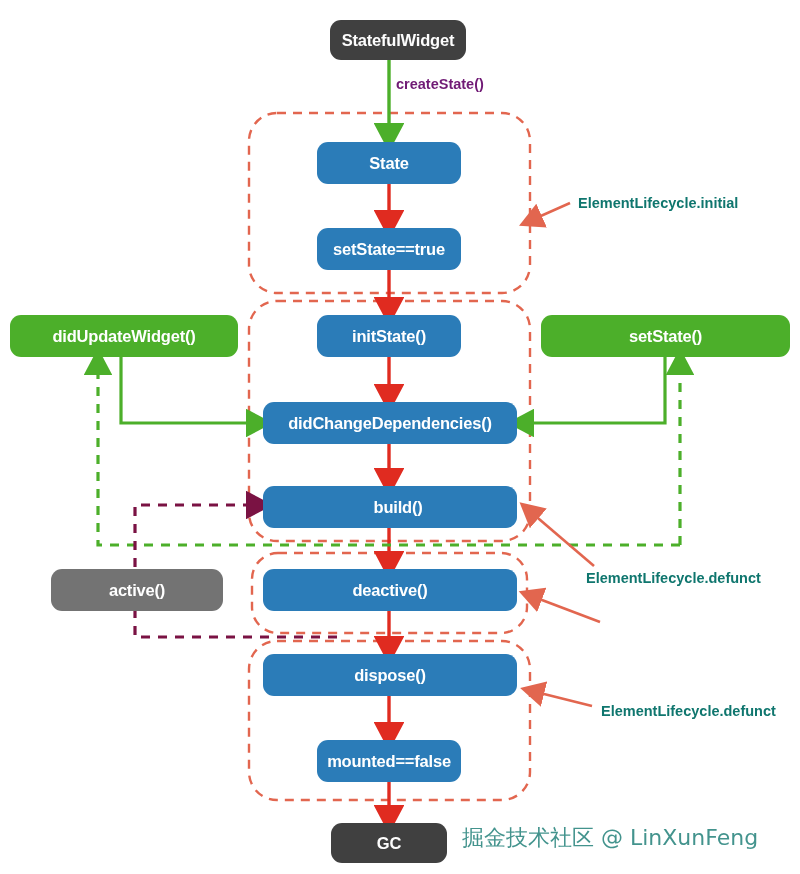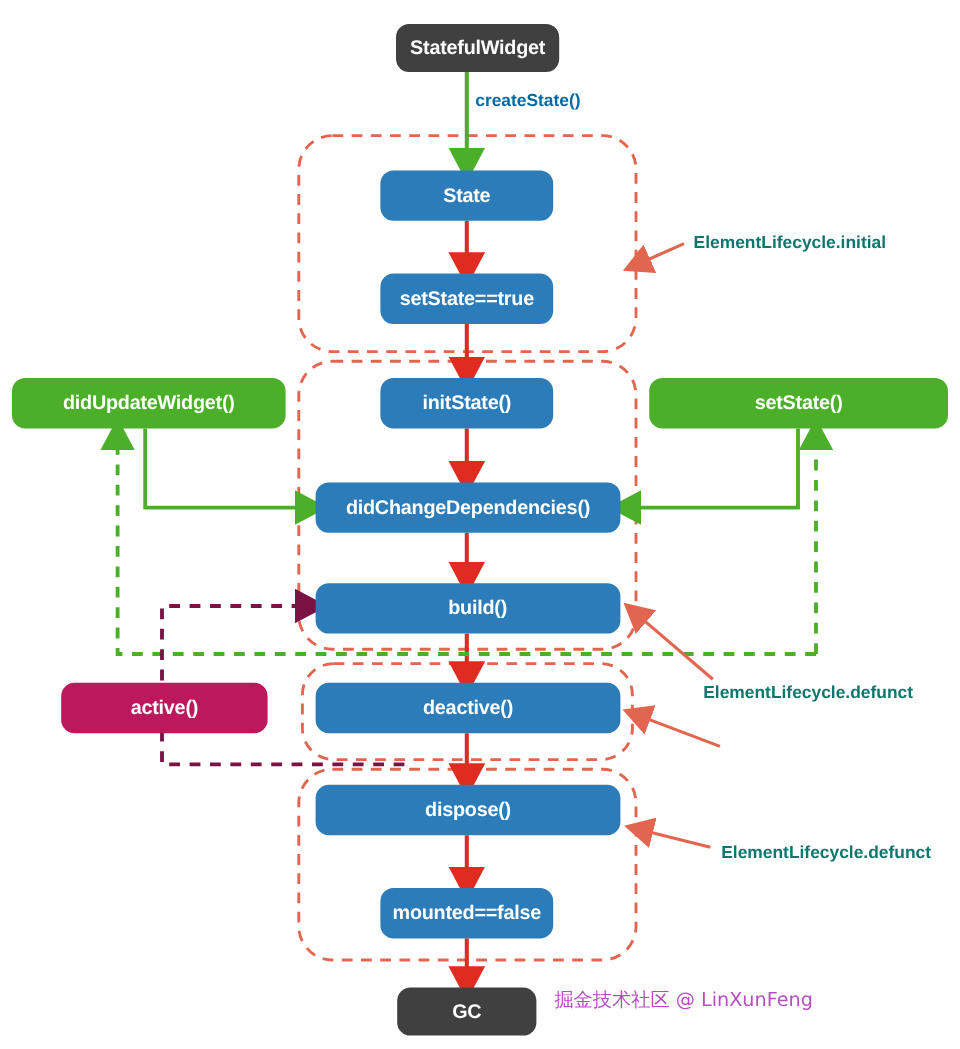--- a/index.html
+++ b/index.html
@@ -35,43 +35,43 @@
     font-weight: bold;
     font-size: 16.5px;
     letter-spacing: -0.2px;
     text-align: center;
     z-index: 5;
     user-select: none;
   }
   .node.blue   { background: #2b7cb8; }
   .node.green  { background: #4caf2a; }
   .node.pink   { background: #404040; }
-  .node.maroon { background: #be185d; }
+  .node.maroon { background: #737373; }
   .node.pink span { color: #fdfdfd; }
 
   .edge-label {
     position: absolute;
     font-size: 14.5px;
     font-weight: bold;
-    color: #0369a1;
+    color: #701a75;
     z-index: 6;
     white-space: nowrap;
   }
   .phase-label {
     position: absolute;
     font-size: 14.5px;
     font-weight: bold;
     color: #0f766e;
     z-index: 6;
     white-space: nowrap;
   }
   .watermark {
     position: absolute;
-    font-size: 16px;
-    color: #a21caf;
+    font-size: 22px;
+    color: #0f766e;
     opacity: 0.78;
     z-index: 7;
     white-space: nowrap;
     font-family: "DejaVu Sans", sans-serif;
   }
 </style>
 </head>
 <body>
 
 <div id="canvas">

